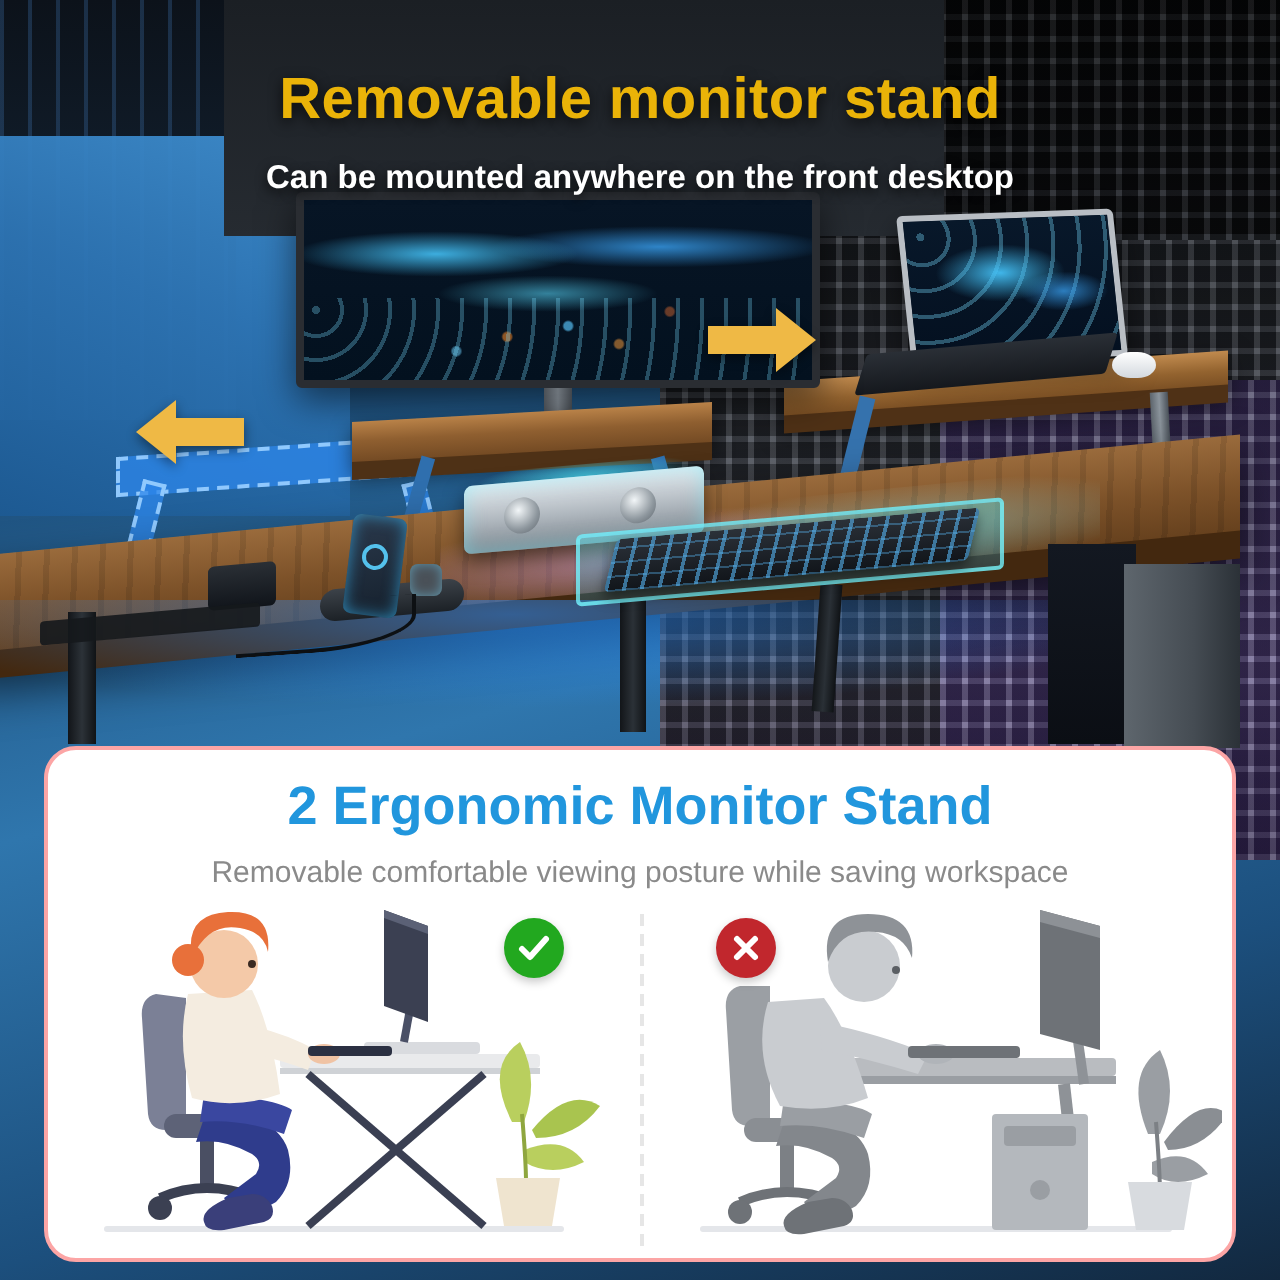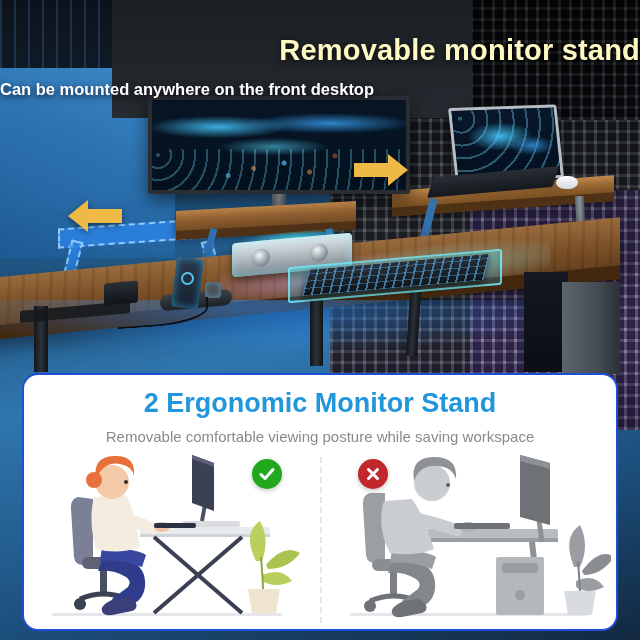--- a/index.html
+++ b/index.html
@@ -215,30 +215,30 @@
   .cab-dark{position:absolute;left:524px;top:272px;width:44px;height:100px;
     background:linear-gradient(180deg,#131821,#0b0e14);}
 
   
   .arrow{position:absolute;}
   .arrow svg{display:block;filter:drop-shadow(0 2px 3px rgba(0,0,0,.45));}
   .arrow-l{left:66px;top:196px;}
   .arrow-r{left:352px;top:150px;}
 
   
-  .headline{position:absolute;left:0;top:34px;width:640px;text-align:right;
-    color:#fef9c3;font-size:29px;font-weight:bold;letter-spacing:.2px;
+  .headline{position:absolute;left:0;top:34px;width:640px;text-align:center;
+    color:#eab308;font-size:29px;font-weight:bold;letter-spacing:.2px;
     text-shadow:0 2px 7px rgba(0,0,0,.75);}
-  .subhead{position:absolute;left:0;top:80px;width:640px;
+  .subhead{position:absolute;left:0;top:80px;width:640px;text-align:center;
     color:#fff;font-size:16.5px;font-weight:bold;
     text-shadow:0 2px 6px rgba(0,0,0,.8);}
 
   
   .card{position:absolute;left:22px;top:373px;width:596px;height:258px;
-    background:#fff;border:2px solid #1d4ed8;border-radius:16px;overflow:hidden;}
+    background:#fff;border:2px solid #fca5a5;border-radius:16px;overflow:hidden;}
   .card-title{text-align:center;margin-top:13px;
     color:#2196dd;font-size:27px;font-weight:bold;}
   .card-sub{text-align:center;margin-top:9px;
     color:#8a8a8a;font-size:15px;}
   .compare{position:relative;margin-top:4px;height:180px;}
   .divider{position:absolute;left:296px;top:8px;width:0;height:166px;
     border-left:2px dashed #e6e6e6;}
 
   .badge{position:absolute;width:30px;height:30px;border-radius:50%;
     display:flex;align-items:center;justify-content:center;}

